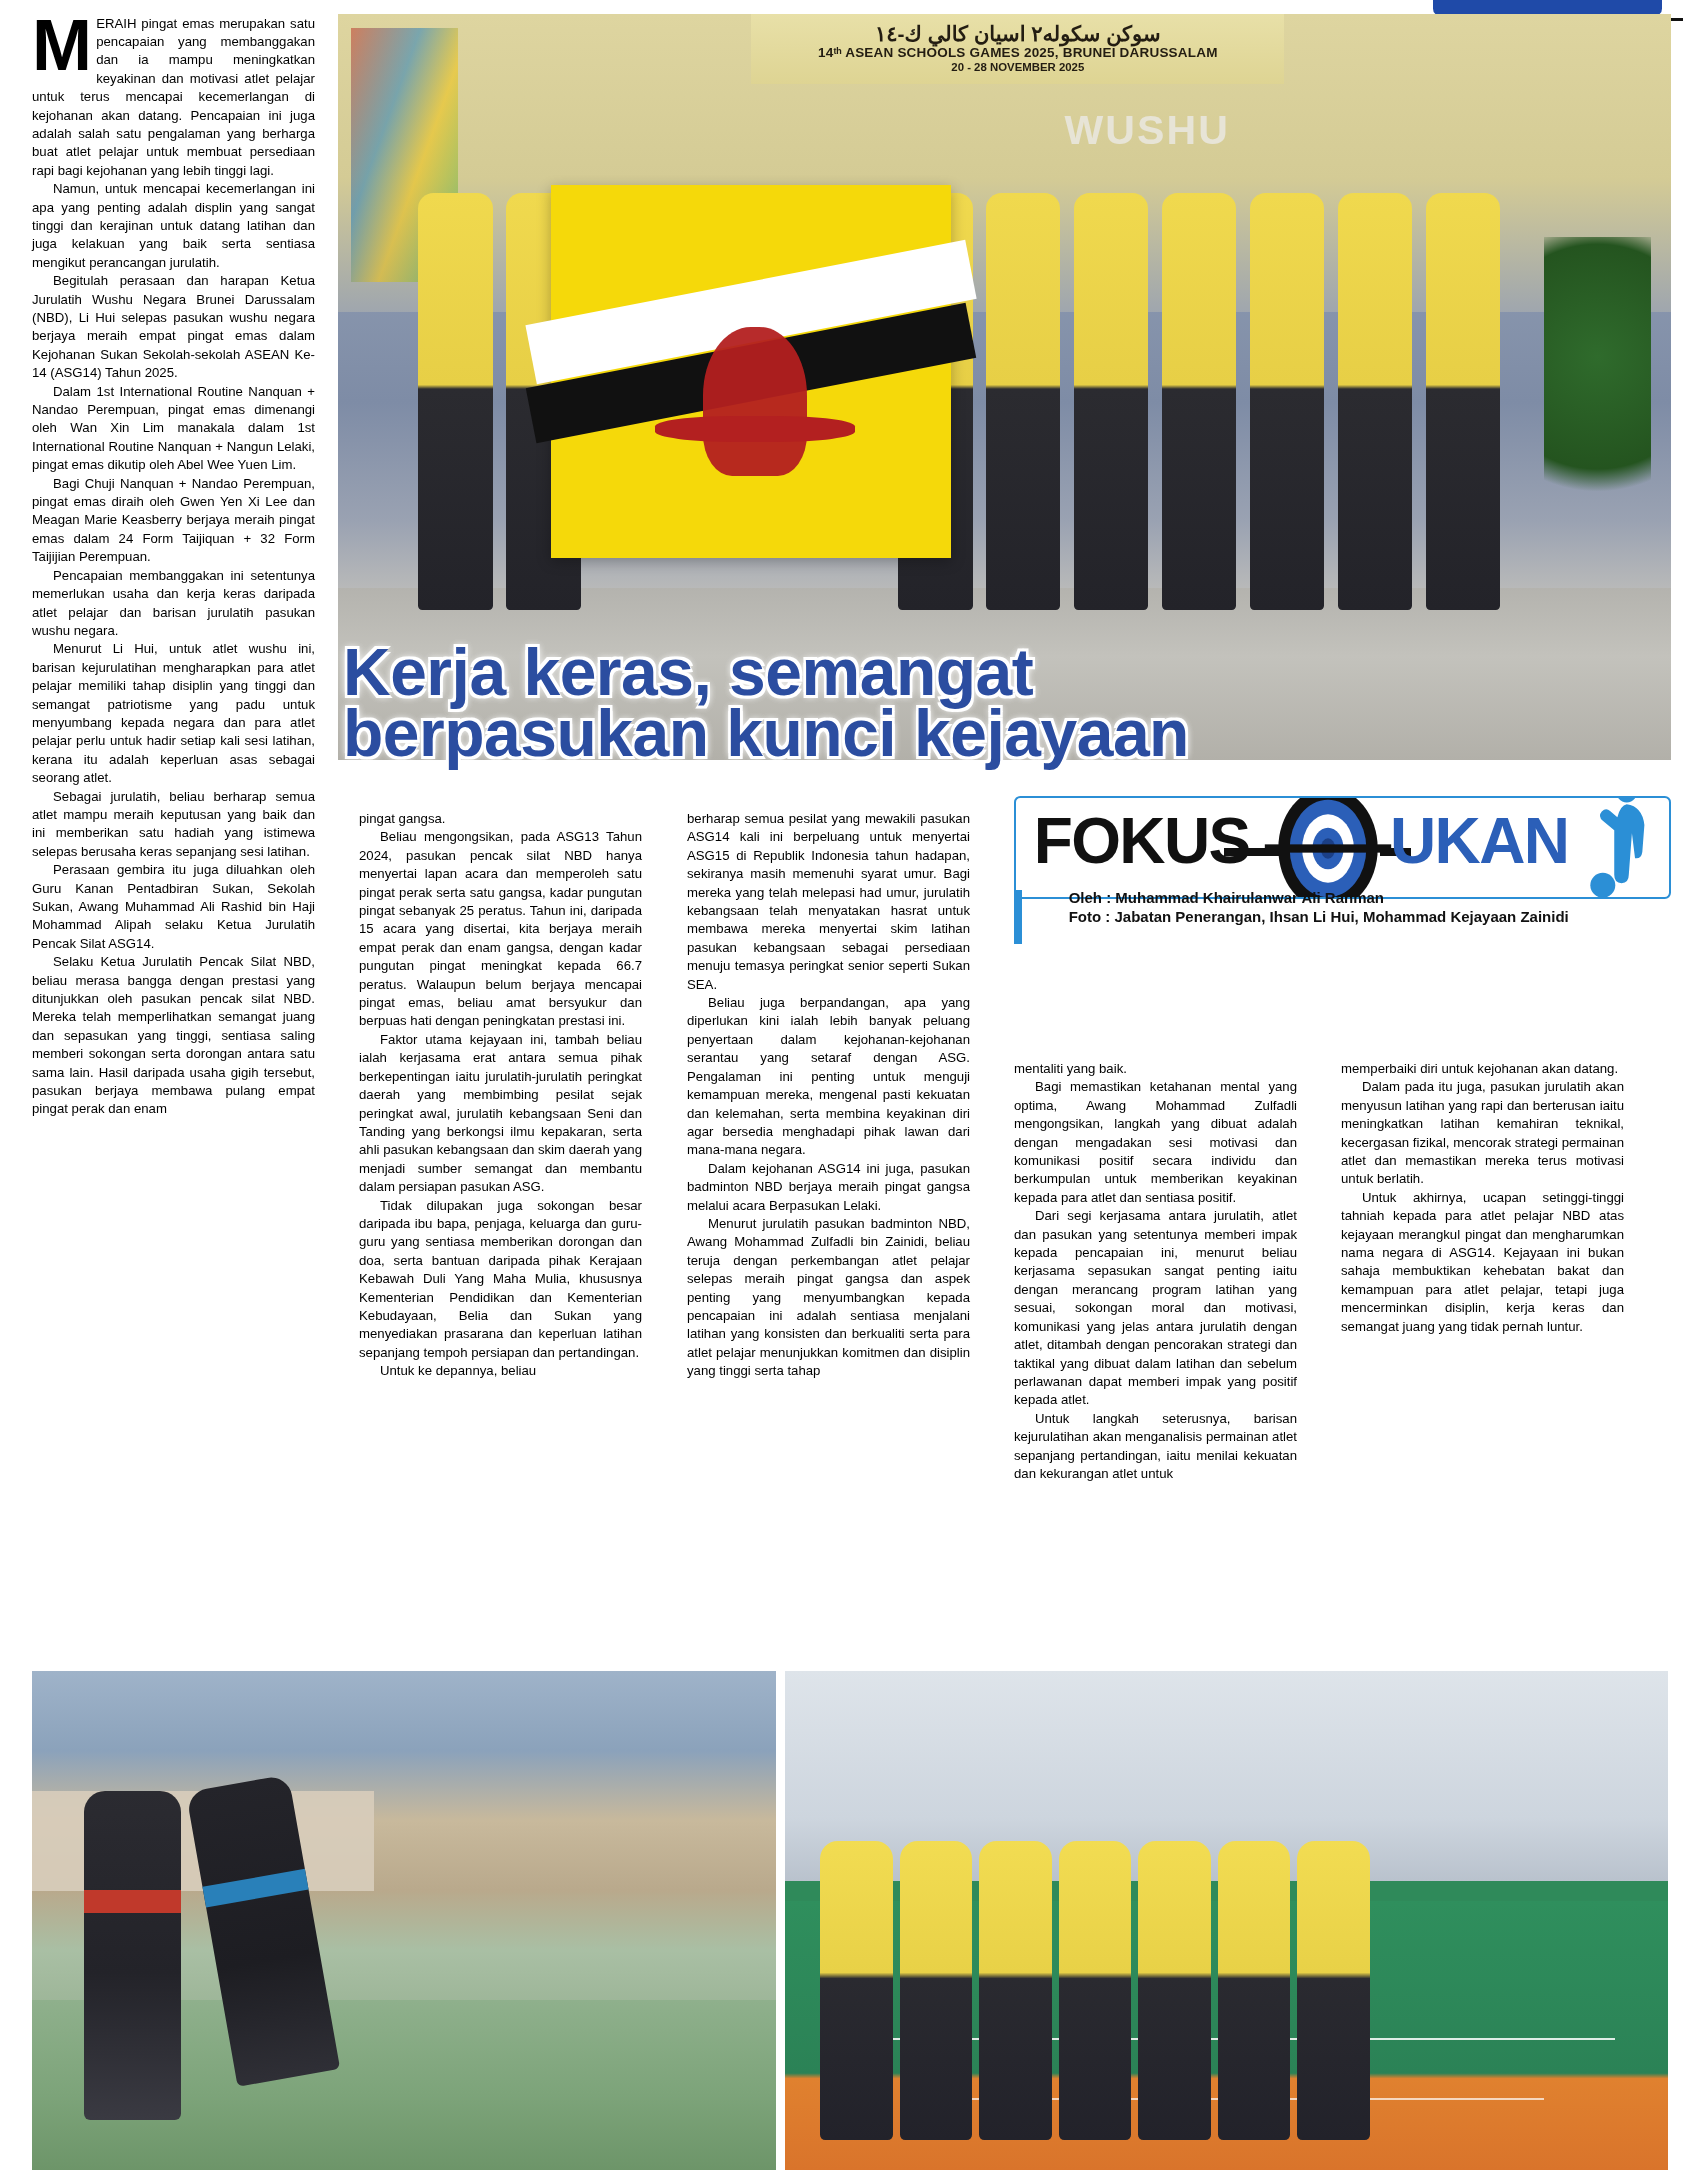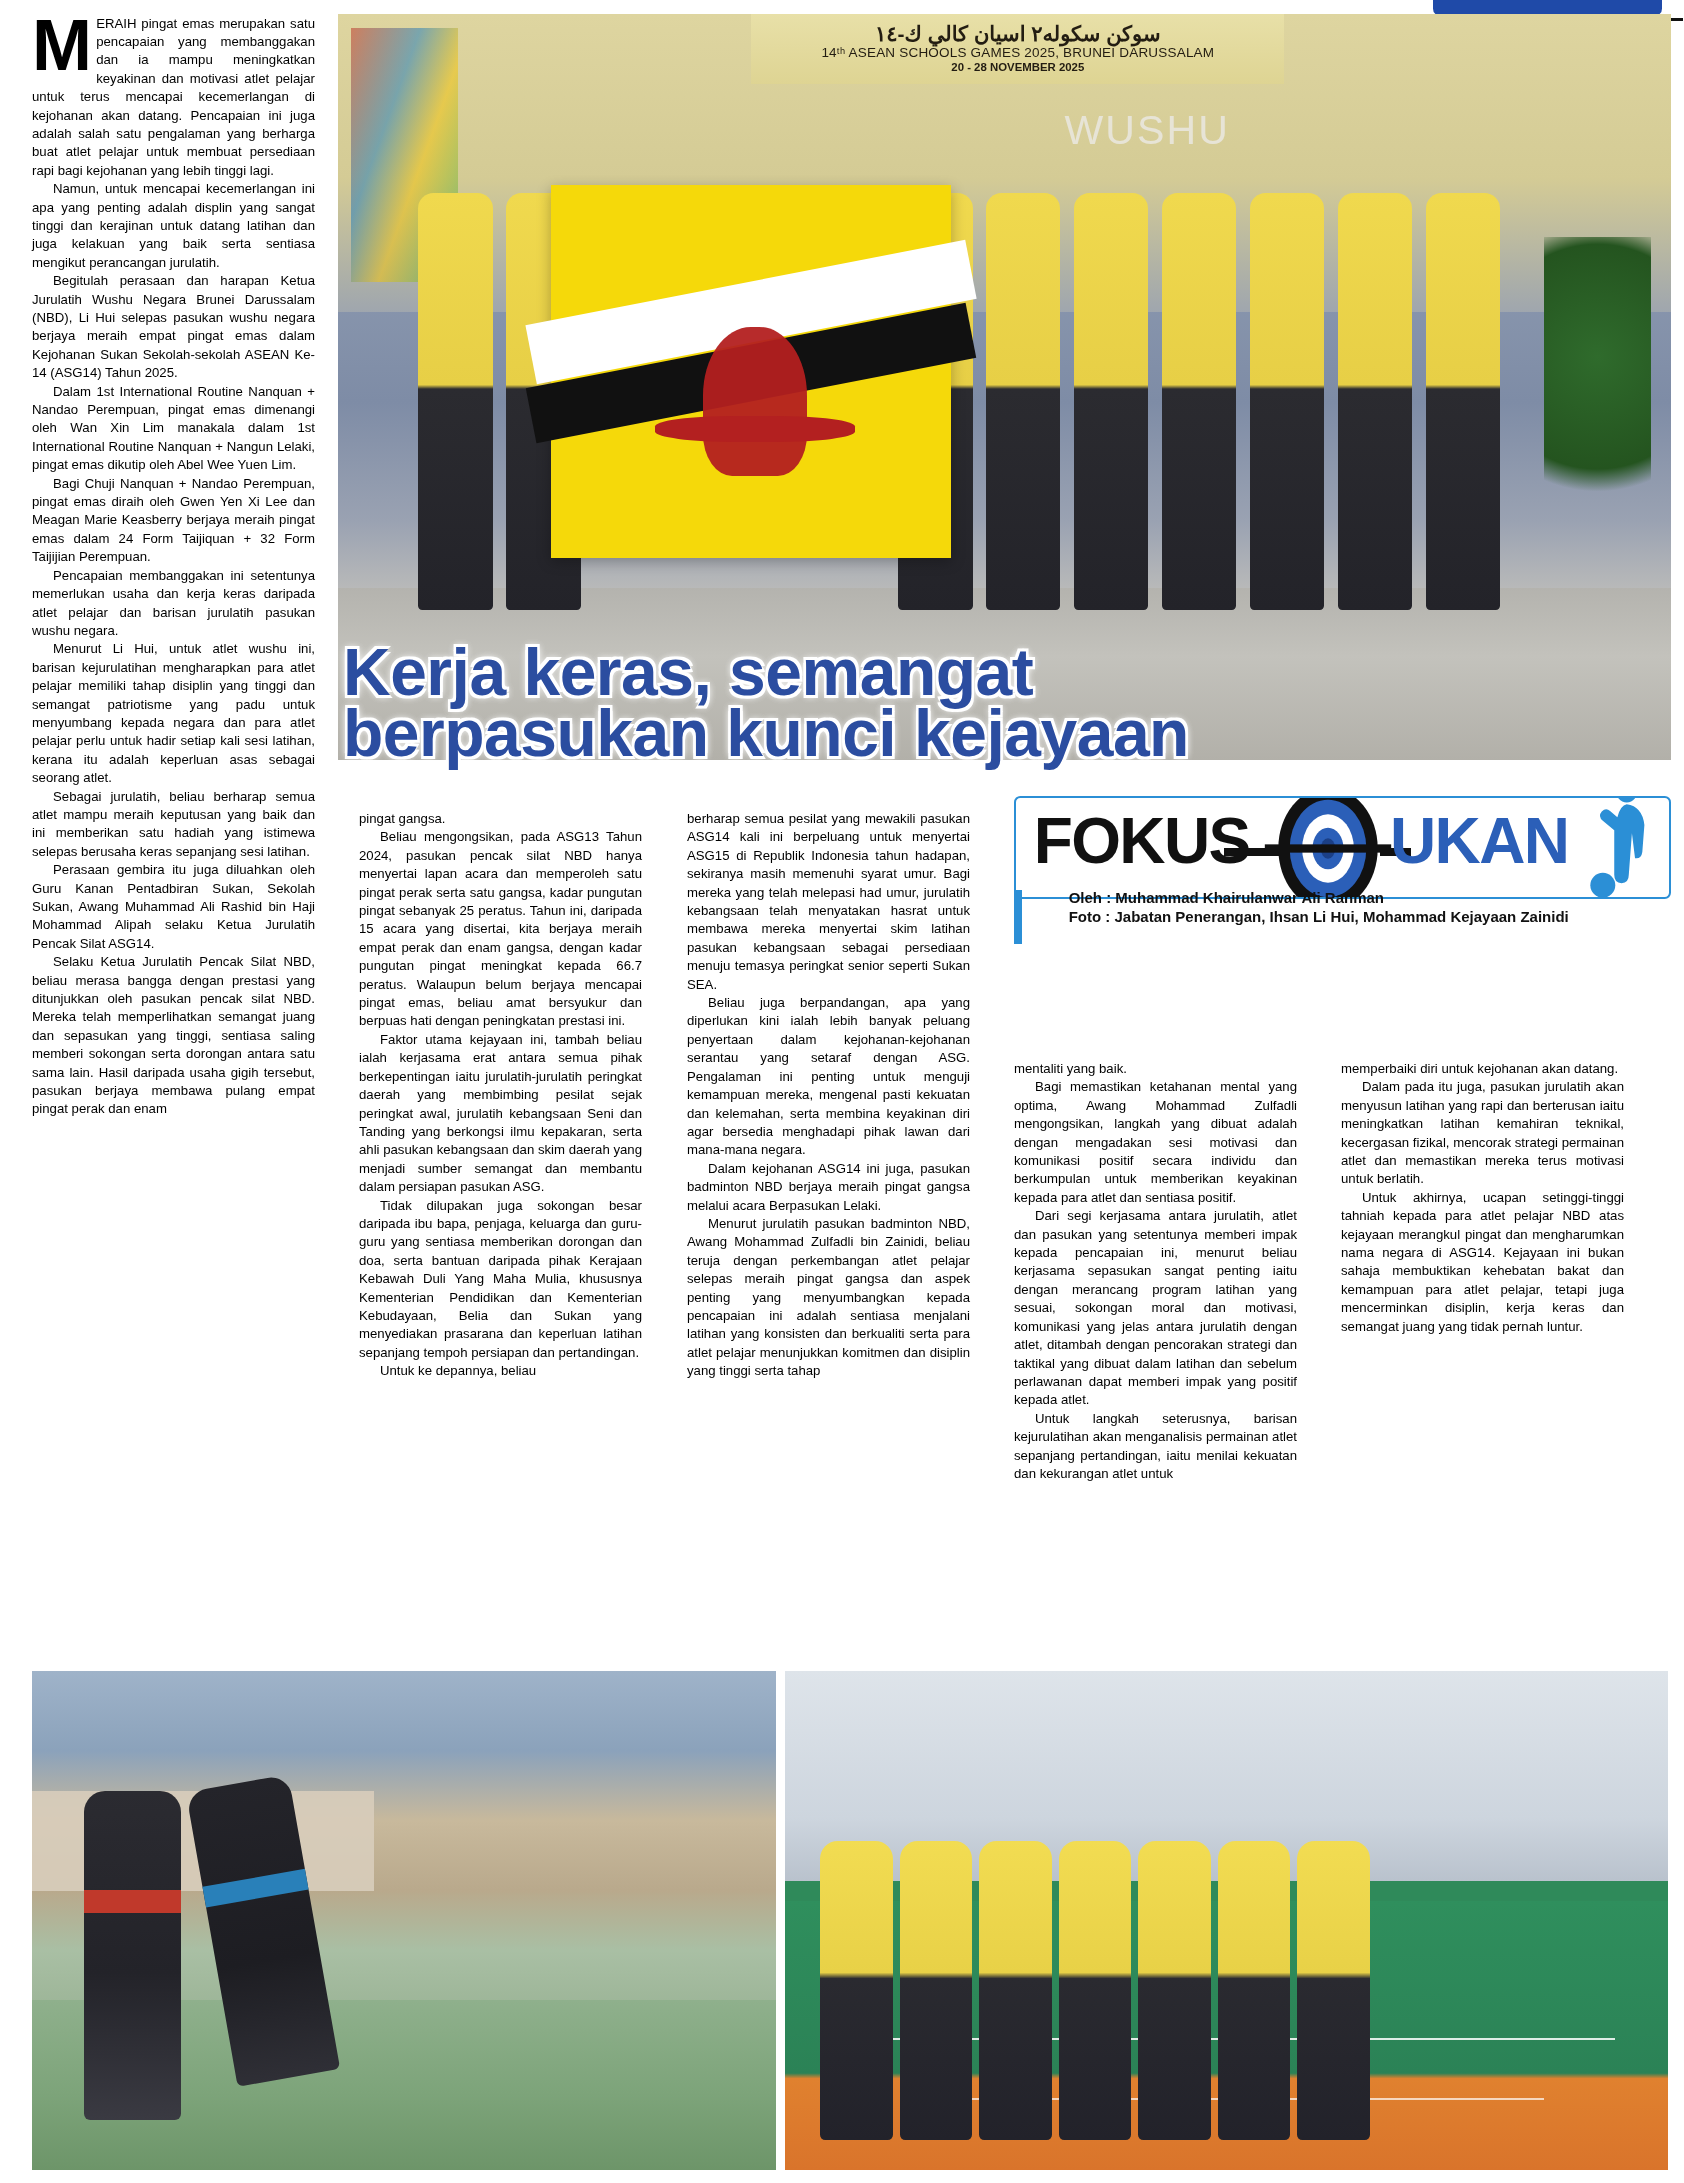--- a/index.html
+++ b/index.html
@@ -31,23 +31,23 @@
 
   
   #hero{position:absolute;left:338px;top:13.5px;width:1333px;height:746px;overflow:hidden;
         background:linear-gradient(180deg,#d8cf9b 0%,#cfc690 10%,#b9b388 18%,#8d9ab0 30%,#7e8ca6 52%,#9aa2b2 68%,#c9c6bd 82%,#b9b2a6 100%);}
   #hero .wall{position:absolute;left:0;top:0;width:100%;height:40%;
         background:linear-gradient(180deg,#ded5a0 0%,#d4cb95 55%,#9fa6ae 100%);}
   #hero .banner{position:absolute;left:31%;top:0;width:40%;height:9.5%;
         background:linear-gradient(180deg,#e8e0a8,#ded493);display:flex;flex-direction:column;
         align-items:center;justify-content:center;color:#231d12;}
   #hero .banner .arabic{font-size:21px;line-height:22px;font-weight:bold;}
-  #hero .banner .en{font-size:13.5px;line-height:15.6px;font-weight:normal;letter-spacing:0.2px;}
+  #hero .banner .en{font-size:13.5px;line-height:15.6px;font-weight:bold;letter-spacing:0.2px;}
   #hero .banner .dt{font-size:11.4px;line-height:13.5px;font-weight:bold;}
-  #hero .wushu{position:absolute;left:54.5%;top:12.5%;font-size:41px;font-weight:normal;color:#e9e6dc;
+  #hero .wushu{position:absolute;left:54.5%;top:12.5%;font-size:41px;font-weight:bold;color:#e9e6dc;
         letter-spacing:2.1px;opacity:.92;}
   #hero .floor{position:absolute;left:0;bottom:0;width:100%;height:23%;
         background:linear-gradient(180deg,#b4b3ae 0%,#c3c2bc 40%,#b2b0a9 100%);}
   #hero .flagwrap{position:absolute;left:16%;top:23%;width:30%;height:50%;}
   #hero .flag{position:absolute;inset:0;background:#f5d90a;box-shadow:0 4.2px 13.5px rgba(0,0,0,.28);}
   #hero .flag .stripe-w{position:absolute;left:-6%;top:26%;width:112%;height:16%;background:#fff;transform:rotate(-11deg);}
   #hero .flag .stripe-b{position:absolute;left:-6%;top:43%;width:112%;height:15%;background:#111;transform:rotate(-11deg);}
   #hero .flag .crest{position:absolute;left:38%;top:38%;width:26%;height:40%;background:#b32020;
         border-radius:46% 46% 28% 28%;opacity:.95;}
   #hero .flag .crestbar{position:absolute;left:26%;top:62%;width:50%;height:7%;background:#b32020;border-radius:40%;}

